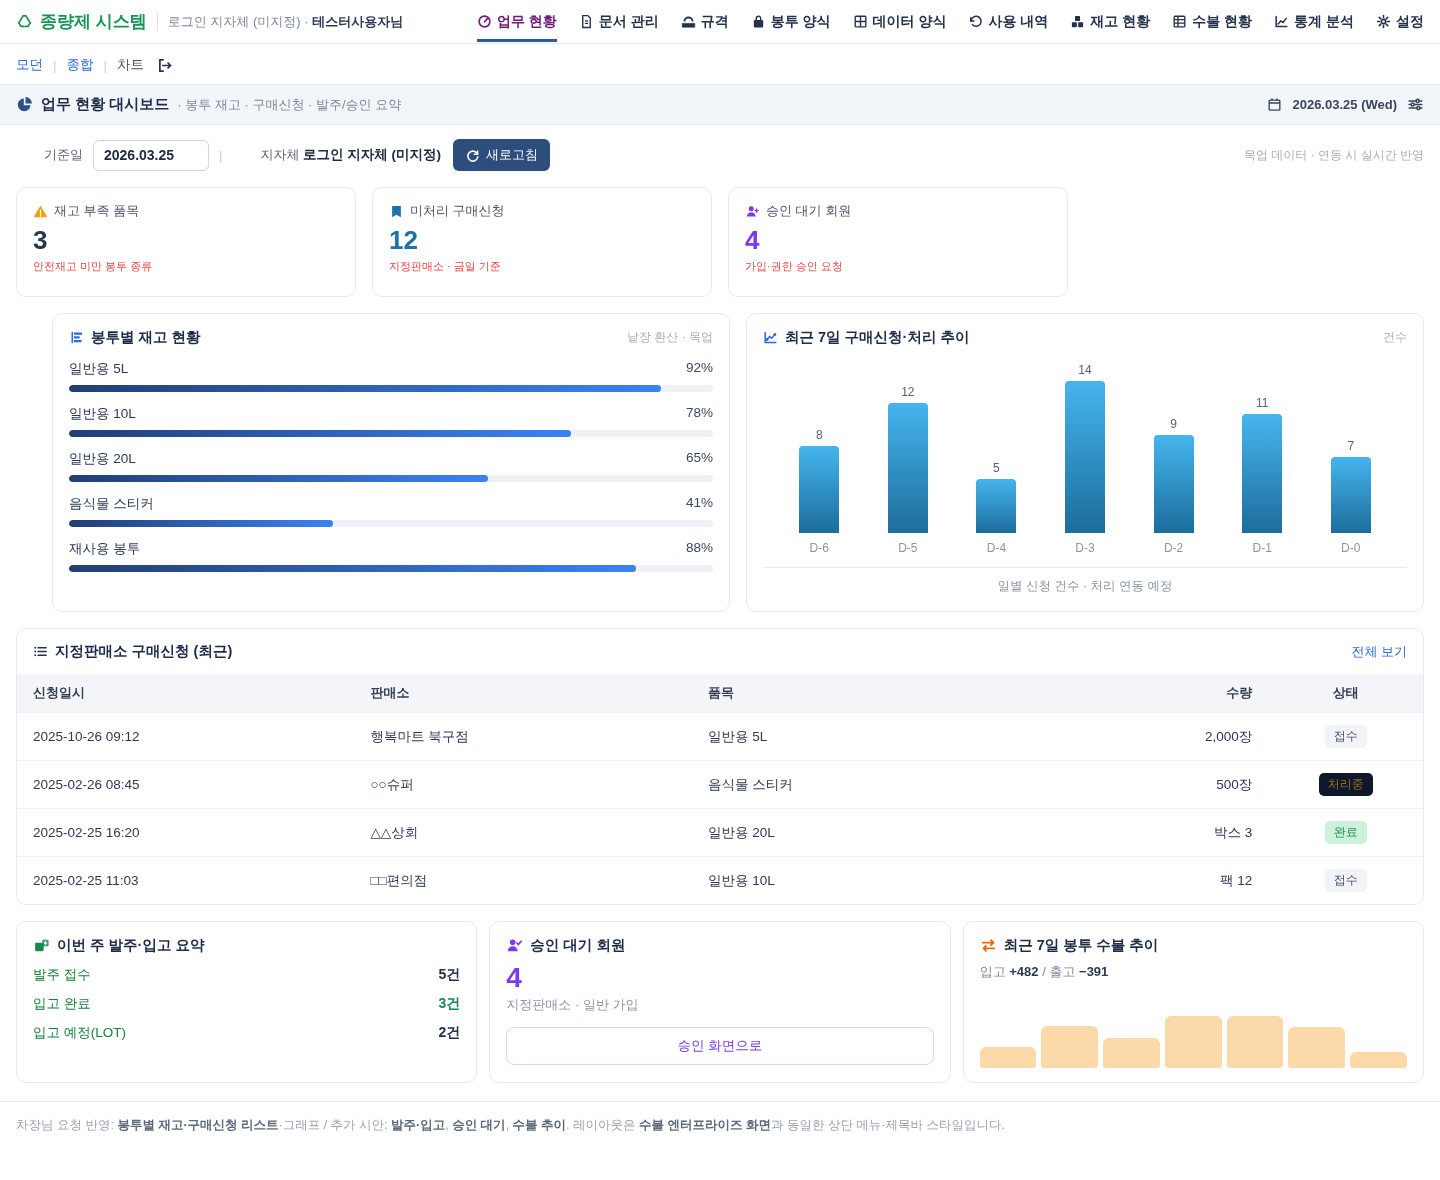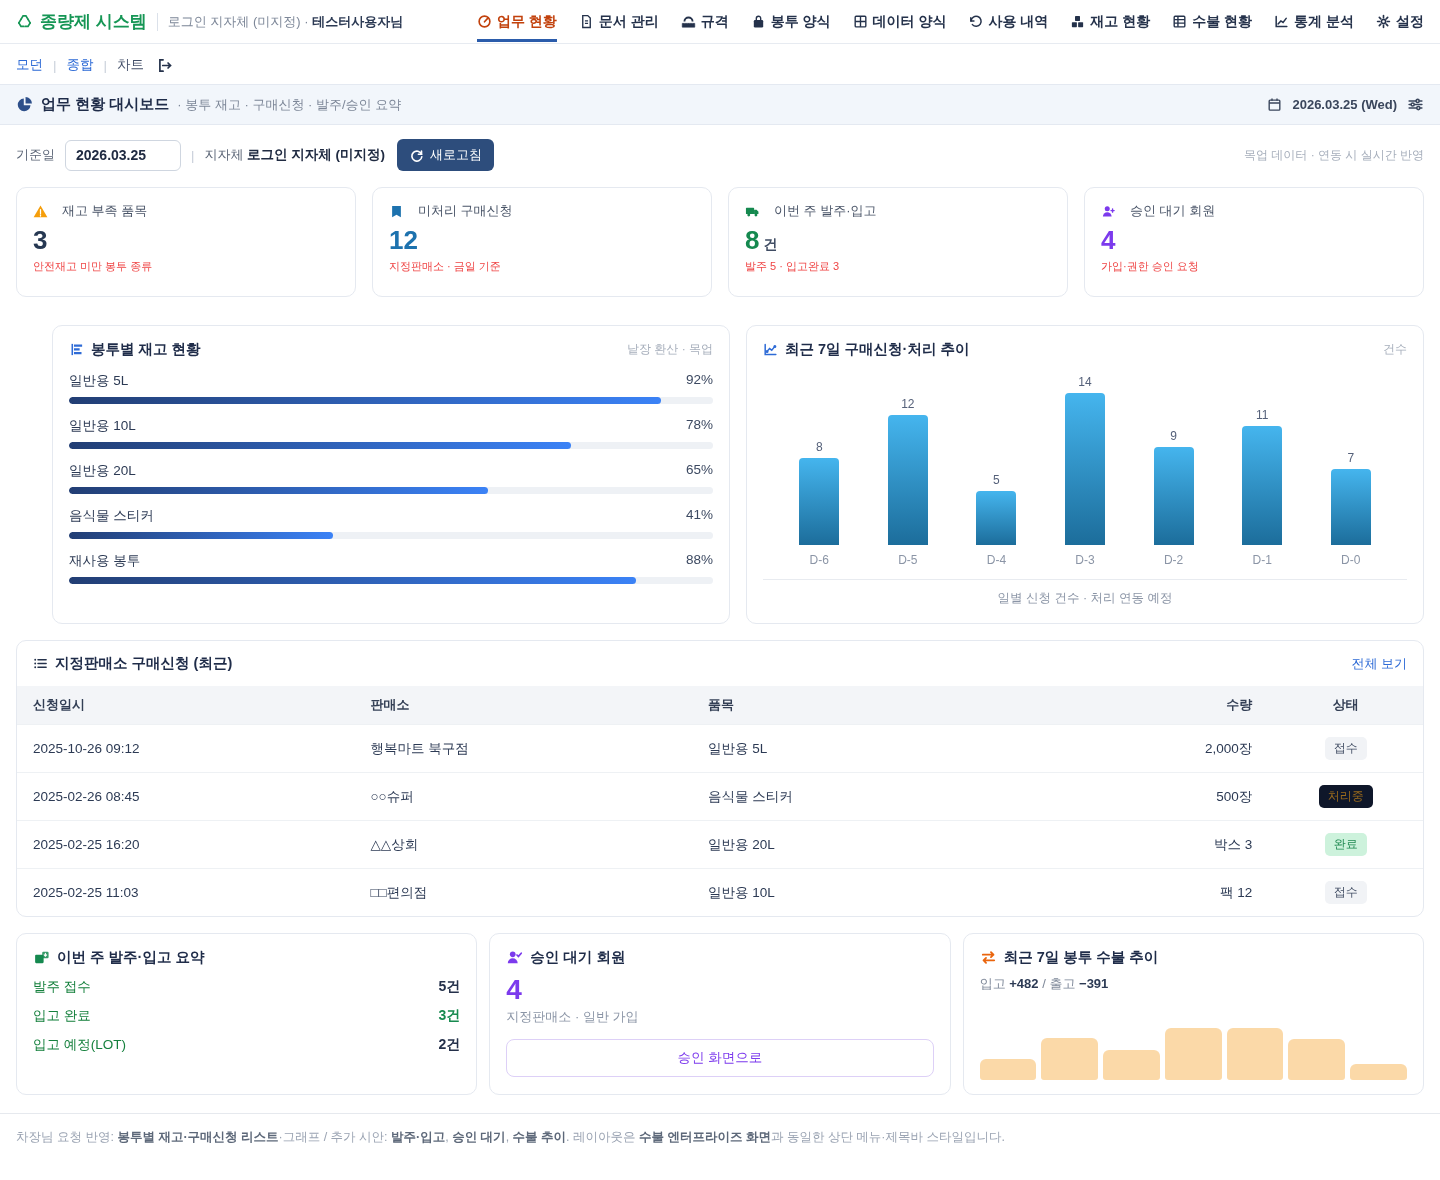--- a/index.html
+++ b/index.html
@@ -12,58 +12,58 @@
 
   
   .hdr { display:flex; align-items:center; justify-content:space-between; height:44px; padding:0 16px; border-bottom:1px solid #e7ebf1; }
   .hdr-left { display:flex; align-items:center; gap:10px; white-space:nowrap; }
   .logo { display:flex; align-items:center; gap:7px; color:#169655; font-size:17px; font-weight:bold; }
   .hdr-sep { width:1px; height:18px; background:#dbe1ea; }
   .login-info { font-size:13px; color:#7d8798; }
   .login-info b { color:#2c3a54; }
   .nav { display:flex; align-items:center; gap:22px; white-space:nowrap; }
   .nav-item { display:flex; align-items:center; gap:5px; font-size:14px; font-weight:600; color:#25324b; cursor:pointer; padding:11px 0 8px; border-bottom:3px solid transparent; }
-  .nav-item.active { color:#c2410c; border-bottom-color:#2b5cab; }
+  .nav-item.active { color:#701a75; border-bottom-color:#2b5cab; }
 
   
   .subnav { display:flex; align-items:center; gap:10px; padding:12px 16px 10px; font-size:13.5px; }
   .subnav a { color:#2e6bd6; text-decoration:none; cursor:pointer; }
   .subnav .muted-link { color:#44506a; }
   .subnav .sep { color:#c9d0da; }
   .logout-btn { color:#25324b; display:flex; align-items:center; cursor:pointer; margin-left:2px; }
 
   
   .titlebar { display:flex; align-items:center; justify-content:space-between; background:#f2f6fb; border-top:1px solid #e4e9f1; border-bottom:1px solid #e4e9f1; padding:10px 16px; }
   .titlebar-left { display:flex; align-items:center; gap:8px; }
   .tb-title { font-size:15px; font-weight:bold; color:#1f2c49; }
   .tb-sub { font-size:13px; color:#7d8798; }
   .titlebar-right { display:flex; align-items:center; gap:10px; color:#3a465c; font-size:13px; font-weight:600; }
 
   
   .filter { display:flex; align-items:center; gap:10px; padding:14px 16px 12px; }
-  .f-label { font-size:13px; color:#5b6576; }
+  .f-label { font-size:13px; color:#5b6576;margin-left:28px; }
   .date-input { width:116px; height:31px; border:1px solid #cfd6e0; border-radius:6px; padding:0 10px; font-size:14px; font-weight:bold; color:#202b42; font-family:inherit; }
   .f-div { color:#c6cdd8; font-size:13px; }
   .f-org b { color:#202b42; font-size:13.5px; }
   .refresh-btn { display:flex; align-items:center; gap:6px; background:#2d4d7c; color:#fff; border:none; border-radius:6px; padding:7px 12px; font-size:13px; font-family:inherit; cursor:pointer; margin-left:2px; }
   .filter-note { margin-left:auto; font-size:12px; color:#a6aebb; }
 
   .container { padding:0 16px; }
 
   
   .cards { display:grid; grid-template-columns:repeat(4,1fr); gap:16px; margin-top:4px; }
   .card, .panel { background:#fff; border:1px solid #e5e9f0; border-radius:10px; }
   .card { padding:14px 16px; height:110px; }
-  .card-head { display:flex; align-items:center; gap:14px; font-size:13px; color:#4a5568; }
+  .card-head { display:flex; align-items:center; gap:6px; font-size:13px; color:#4a5568; }
   .card-value { font-size:26px; font-weight:bold; margin:7px 0 6px; line-height:1; }
   .card-value .unit { font-size:14px; font-weight:600; color:#3f4c63; margin-left:4px; }
   .card-caption { font-size:11px; color:#ef4444; }
 
   
-  .mid { display:grid; grid-template-columns:1fr 1fr; gap:16px; margin-top:28px;padding-left:36px; }
+  .mid { display:grid; grid-template-columns:1fr 1fr; gap:16px; margin-top:16px;padding-left:36px; }
   .panel { padding:14px 16px; }
   .panel-head { display:flex; align-items:center; gap:7px; }
   .panel-title { font-size:14.5px; font-weight:bold; color:#1f2c49; }
   .panel-note { margin-left:auto; font-size:12px; color:#a6aebb; }
 
   .prog-row { margin-top:13px; }
   .prog-line { display:flex; justify-content:space-between; font-size:13.5px; }
   .prog-label { color:#2c3a54; }
   .prog-pct { color:#3c4961; }
   .prog-track { margin-top:7px; height:7px; border-radius:4px; background:#eef1f5; overflow:hidden; }
@@ -280,33 +280,20 @@
       </div>
       <div class="card">
         <div class="card-head">
           <svg class="ic" viewBox="0 0 24 24" style="color:#1d72ae" fill="currentColor">
               <path d="M5 3h14v18l-7-4-7 4z"></path>
             </svg>
           <span>미처리 구매신청</span>
         </div>
         <div class="card-value" style="color: rgb(29, 114, 174);"><span>12</span></div>
         <div class="card-caption">지정판매소 · 금일 기준</div>
-      </div>
-      <div class="card">
-        <div class="card-head">
-          <svg class="ic" viewBox="0 0 24 24" style="color:#15894f" fill="currentColor">
-              <rect x="1.5" y="6" width="13" height="10" rx="1"></rect>
-              <path d="M14.5 9h4l3 3.5V16h-7z"></path>
-              <circle cx="6" cy="17.5" r="2.3"></circle>
-              <circle cx="17.5" cy="17.5" r="2.3"></circle>
-            </svg>
-          <span>이번 주 발주·입고</span>
-        </div>
-        <div class="card-value" style="color: rgb(21, 137, 79);"><span>8</span><span class="unit">건</span></div>
-        <div class="card-caption">발주 5 · 입고완료 3</div>
       </div>
       <div class="card">
         <div class="card-head">
           <svg class="ic" viewBox="0 0 24 24" style="color:#7c3aed" fill="currentColor">
               <circle cx="10" cy="7.5" r="4"></circle>
               <path d="M3 20a7 7 0 0 1 14 0z"></path>
               <path d="M18.5 8v5M16 10.5h5" stroke="currentColor" stroke-width="2.2" stroke-linecap="round"></path>
             </svg>
           <span>승인 대기 회원</span>
         </div>

